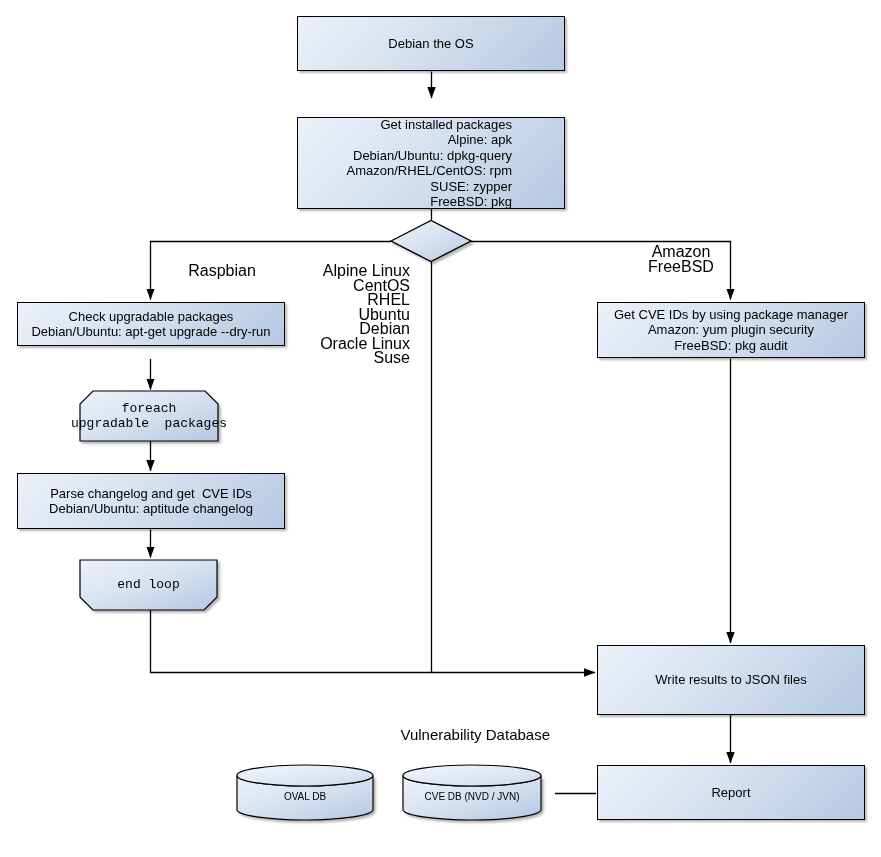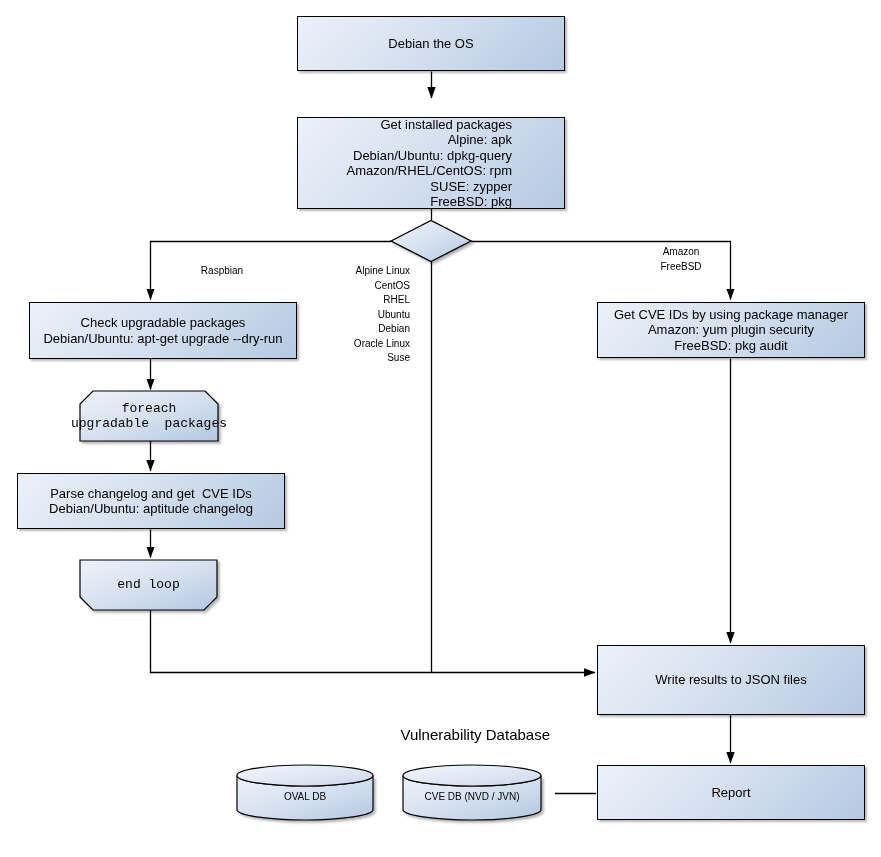--- a/index.html
+++ b/index.html
@@ -16,21 +16,21 @@
     display:flex;align-items:center;justify-content:center;
     font-size:13px;line-height:15.5px;text-align:center;white-space:pre;
     box-sizing:border-box;
   }
   .node.right-align{justify-content:flex-end;text-align:right;padding-right:52px;}
   .shape-label{
     position:absolute;display:flex;align-items:center;justify-content:center;
     font-size:13px;line-height:15.5px;text-align:center;white-space:pre;font-family:Liberation Mono, monospace;
   }
   .edge-label{
-    position:absolute;font-size:10px;line-height:15px;white-space:pre;
+    position:absolute;font-size:16px;line-height:15px;white-space:pre;
   }
   .edge-label.center{text-align:center;}
   .edge-label.right{text-align:right;line-height:14.5px;}
   .db-container{
     position:absolute;left:222px;top:723px;width:332px;height:118px;
     background:#f0f0f0;border:1.3px dashed #1a1a1a;border-radius:8px;
     box-sizing:border-box;
   }
   .db-header{
     position:absolute;left:1px;top:1px;right:1px;height:24px;
@@ -109,21 +109,21 @@
 
   <div class="node" style="left:297px;top:16px;width:268px;height:55px;">Debian the OS</div>
 
   <div class="node right-align" style="left:297px;top:117px;width:268px;height:92px;">Get installed packages
 Alpine: apk
 Debian/Ubuntu: dpkg-query
 Amazon/RHEL/CentOS: rpm
 SUSE: zypper
 FreeBSD: pkg</div>
 
-  <div class="node" style="left:17px;top:302px;width:268px;height:57px;margin-left:12px;">Check upgradable packages
+  <div class="node" style="left:17px;top:302px;width:268px;height:44px;">Check upgradable packages
 Debian/Ubuntu: apt-get upgrade --dry-run</div>
 
   <div class="node" style="left:17px;top:473px;width:268px;height:56px;">Parse changelog and get  CVE IDs
 Debian/Ubuntu: aptitude changelog</div>
 
   <div class="node" style="left:597px;top:302px;width:268px;height:56px;">Get CVE IDs by using package manager
 Amazon: yum plugin security
 FreeBSD: pkg audit</div>
 
   <div class="node" style="left:597px;top:645px;width:268px;height:70px;">Write results to JSON files</div>

